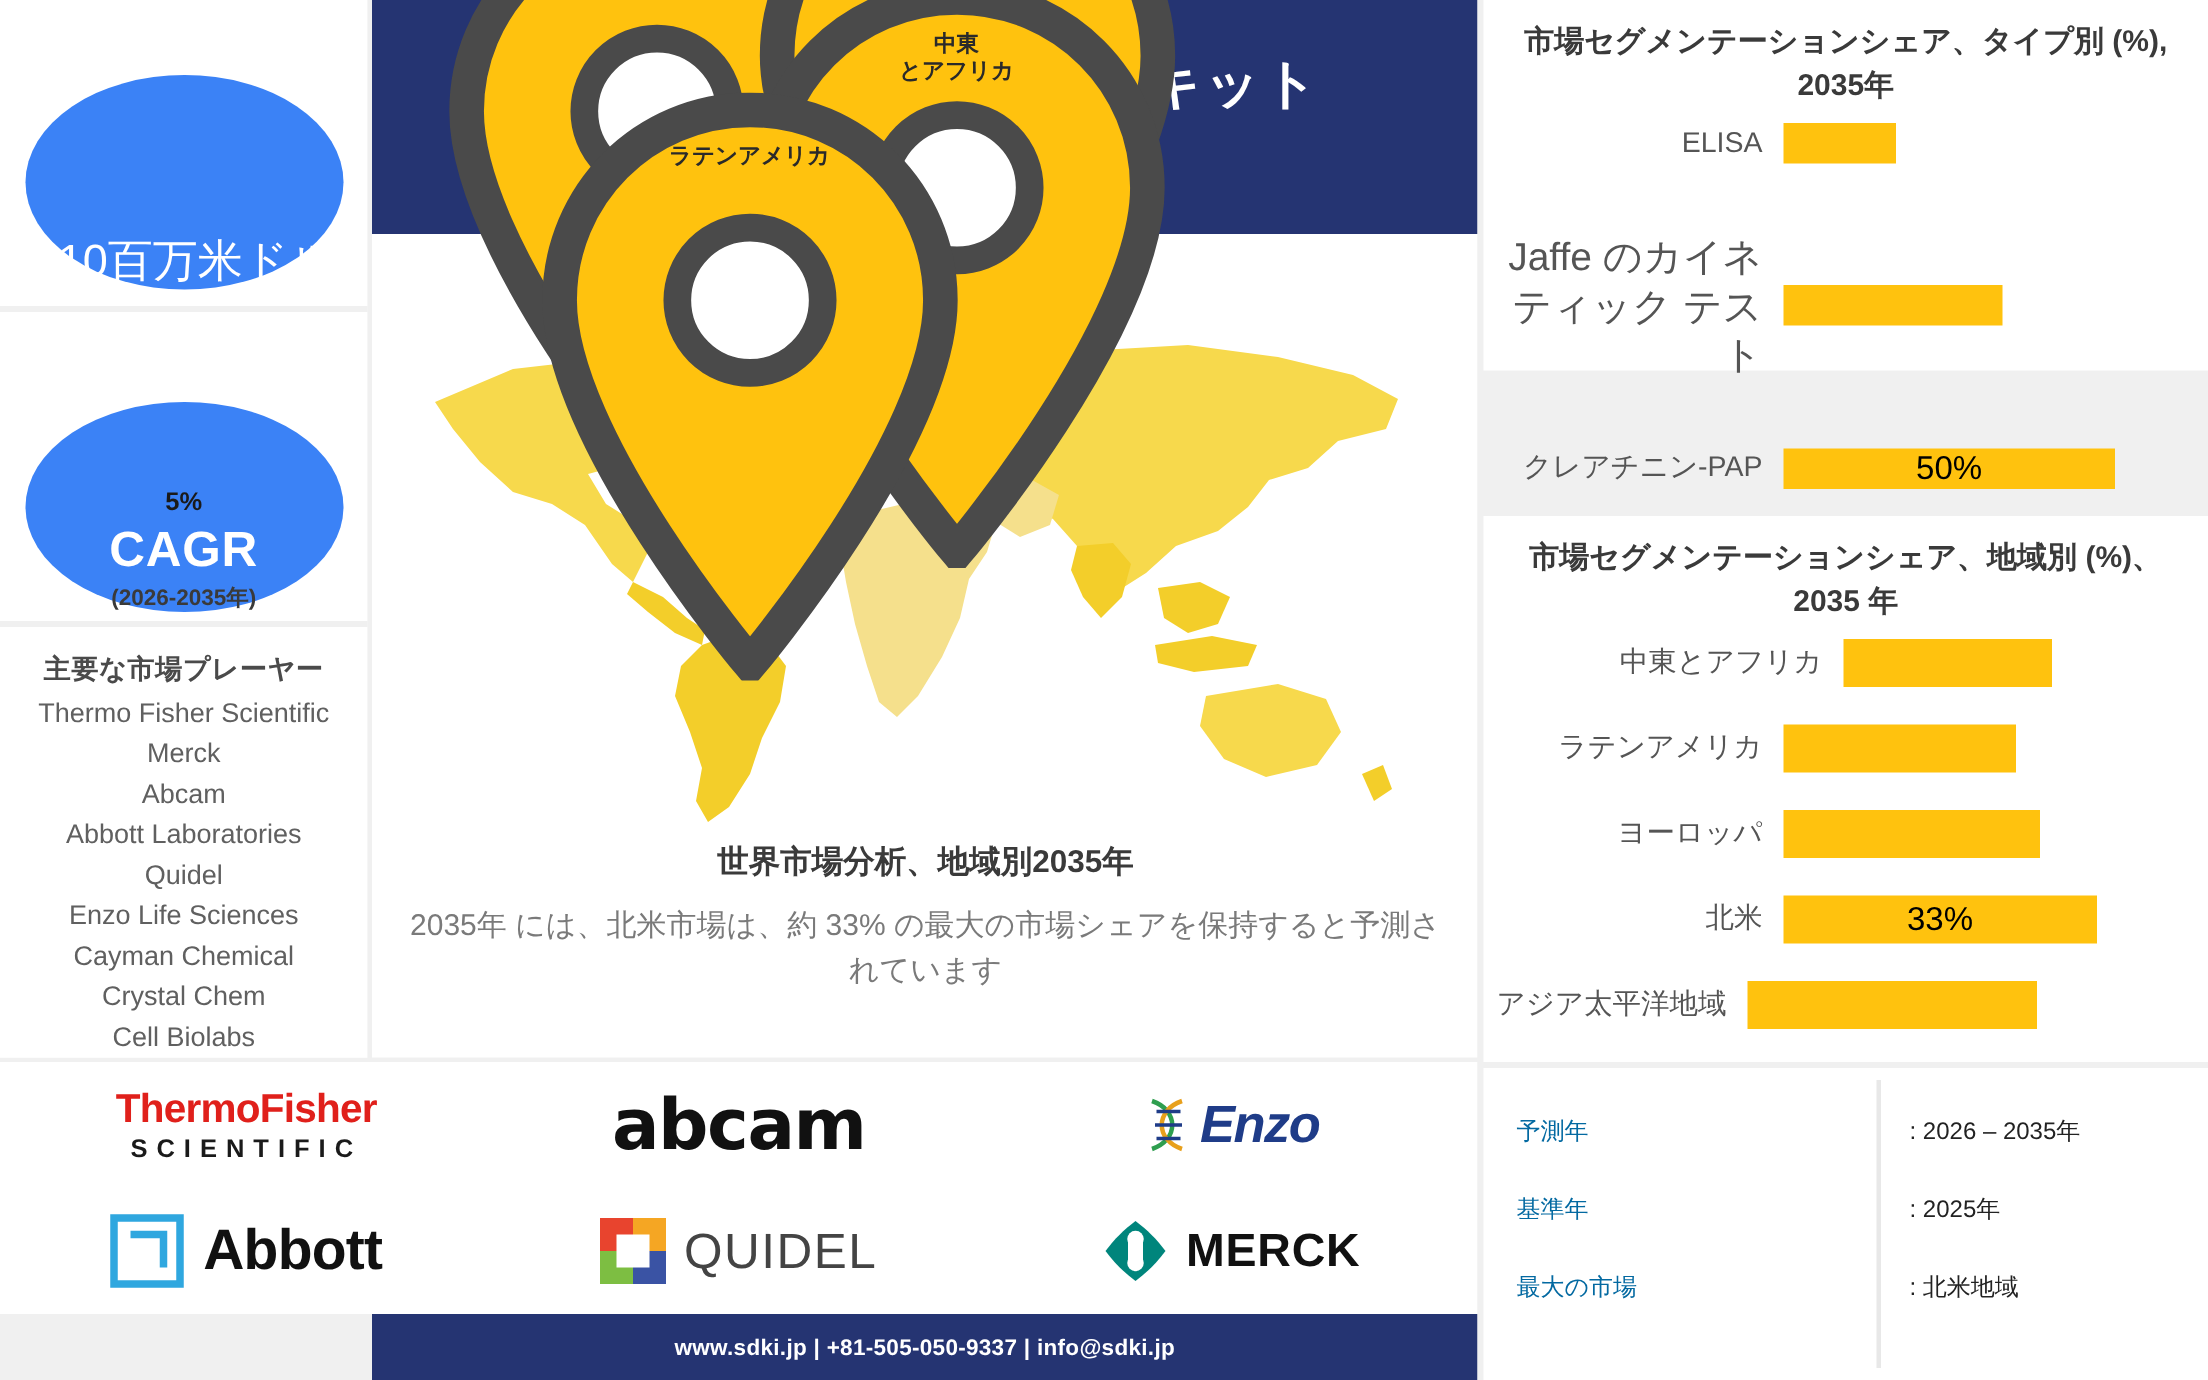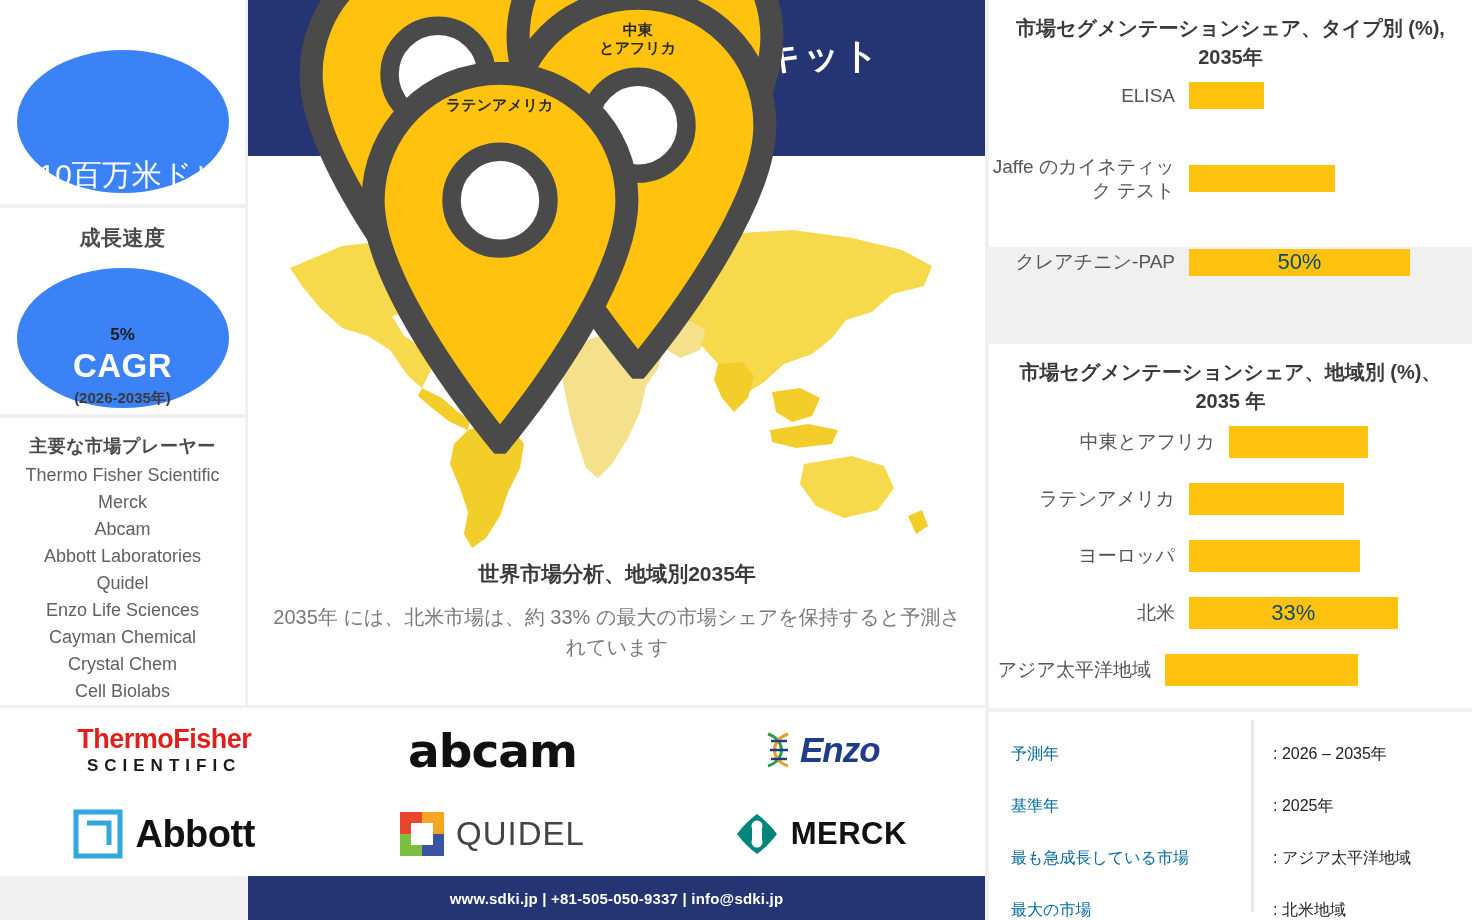--- a/index.html
+++ b/index.html
@@ -132,21 +132,21 @@
   .bar-row { display: flex; align-items: center; }
   .bar-label {
     width: 200px; text-align: right; padding-right: 14px;
     font-size: 19px; color: #555; line-height: 1.25;
   }
   .bar-track { position: relative; flex: 1; }
   .bar-fill {
     background: #FFC20E; height: 30px; position: relative;
     display: flex; align-items: center; justify-content: center;
   }
-  .bar-value { font-size: 22px; color: #0c4a6e; font-weight: 400; }
+  .bar-value { font-size: 22px; color: #000000; font-weight: 400; }
 
   
   #info-table {
     position: absolute; left: 989px; top: 712px; width: 483px; height: 208px;
     background: #ffffff; padding: 16px 0 0 0;
   }
   #tbl-divider {
     position: absolute; left: 262px; top: 8px; width: 3px; height: 192px; background: #e8e8e8;
   }
   .tbl-row { display: flex; height: 52px; align-items: center; }
@@ -162,21 +162,20 @@
 
     <div class="side-panel" id="panel-value">
       <div class="bubble" id="bubble-value">
         <div class="b-main">410百万米ドル</div>
       </div>
     </div>
 
     <div id="divider-h1"></div>
 
     <div class="side-panel" id="panel-growth">
-      <div class="side-title">成長速度</div>
       <div class="bubble" id="bubble-growth">
         <div class="b-sub">5%</div>
         <div class="b-main">CAGR</div>
         <div class="b-note">(2026-2035年)</div>
       </div>
     </div>
 
     <div id="divider-h2"></div>
 
     <div class="side-panel" id="panel-players">
@@ -331,21 +330,21 @@
   <div id="chart-type">
     <div class="chart-title">市場セグメンテーションシェア、タイプ別 (%), 2035年</div>
     <div class="bars" id="bars-type">
         <div class="bar-row" style="margin-bottom: 46px;">
           <div class="bar-label" style="width: 200px; font-size: 19px;">ELISA</div>
           <div class="bar-track">
             <div class="bar-fill" style="width: 75.0833px; height: 27px; background: rgb(255, 194, 14);"></div>
           </div>
         </div>
         <div class="bar-row" style="margin-bottom: 46px;">
-          <div class="bar-label" style="width: 200px; font-size: 19px;">Jaffe のカイネティック テスト</div>
+          <div class="bar-label" style="width: 200px; font-size: 26px;">Jaffe のカイネティック テスト</div>
           <div class="bar-track">
             <div class="bar-fill" style="width: 145.75px; height: 27px; background: rgb(255, 194, 14);"></div>
           </div>
         </div>
         <div class="bar-row" style="margin-bottom: 46px;">
           <div class="bar-label" style="width: 200px; font-size: 19px;">クレアチニン-PAP</div>
           <div class="bar-track">
             <div class="bar-fill" style="width: 220.833px; height: 27px; background: rgb(255, 194, 14);">
               <span class="bar-value">50%</span>
             </div>
@@ -399,23 +398,19 @@
     <div id="tbl-rows">
         <div class="tbl-row">
           <div class="tbl-key">予測年</div>
           <div class="tbl-val">: 2026 – 2035年</div>
         </div>
         <div class="tbl-row">
           <div class="tbl-key">基準年</div>
           <div class="tbl-val">: 2025年</div>
         </div>
         <div class="tbl-row">
-          <div class="tbl-key">最も急成長している市場</div>
-          <div class="tbl-val">: アジア太平洋地域</div>
-        </div>
-        <div class="tbl-row">
           <div class="tbl-key">最大の市場</div>
           <div class="tbl-val">: 北米地域</div>
         </div>
       </div>
   </div>
 
 </div>
 
 </body></html>

